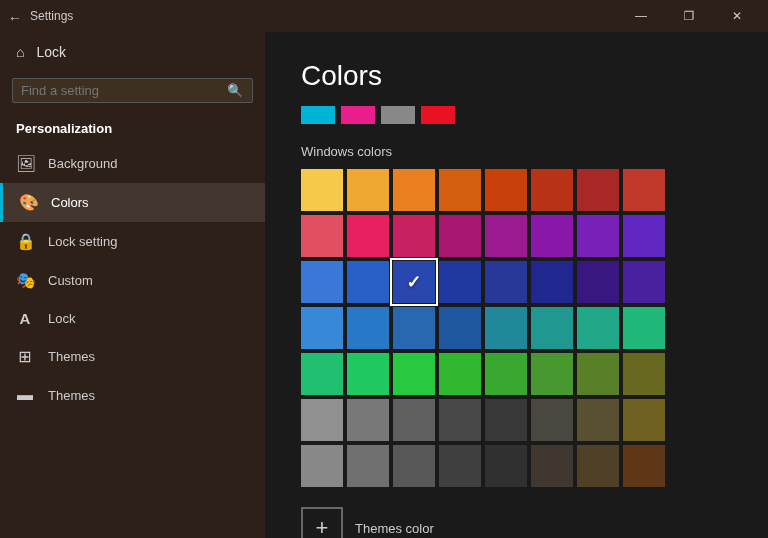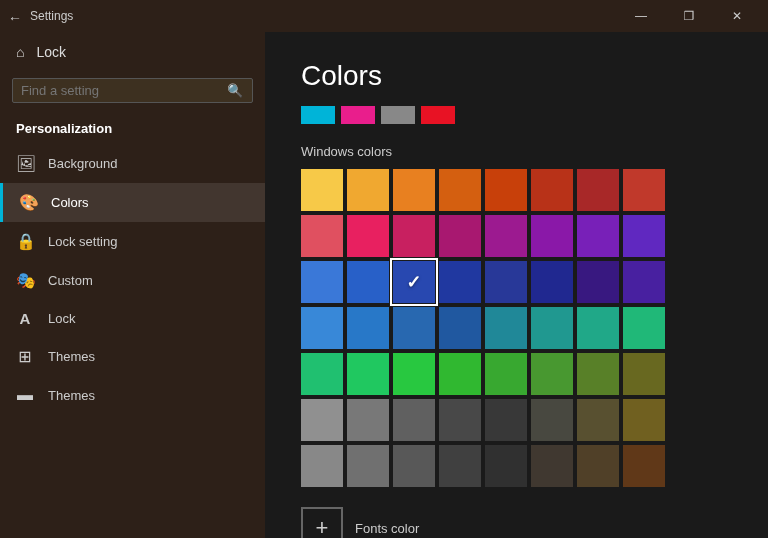--- a/index.html
+++ b/index.html
@@ -312,17 +312,17 @@
         <div class="color-swatch" style="background: rgb(88, 88, 88);"></div>
         <div class="color-swatch" style="background: rgb(64, 64, 64);"></div>
         <div class="color-swatch" style="background: rgb(48, 48, 48);"></div>
         <div class="color-swatch" style="background: rgb(64, 56, 48);"></div>
         <div class="color-swatch" style="background: rgb(80, 64, 40);"></div>
         <div class="color-swatch" style="background: rgb(96, 56, 24);"></div>
       </div>
 
     <div class="custom-color-btn">
       <div class="custom-color-box">+</div>
-      <span>Fonts color</span>
+      <span>Themes color</span>
     </div>
 
   </div>
 </div>
 
 </body></html>

